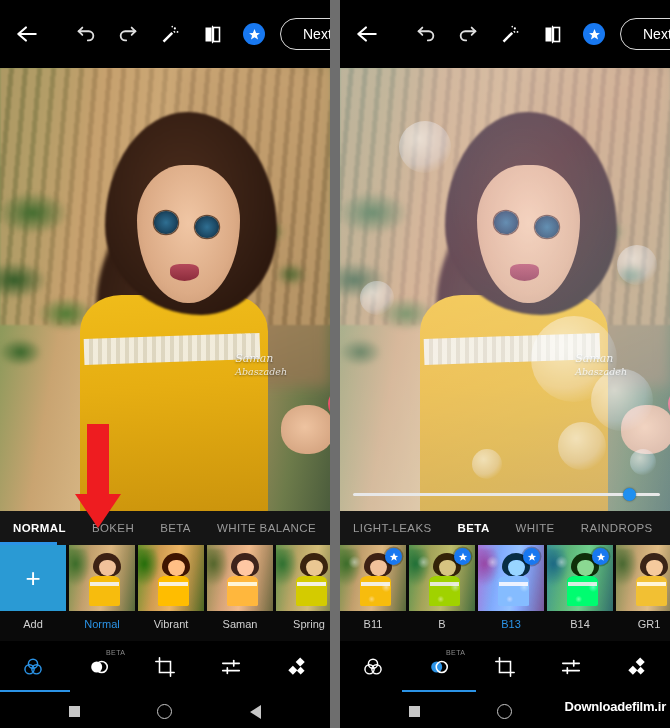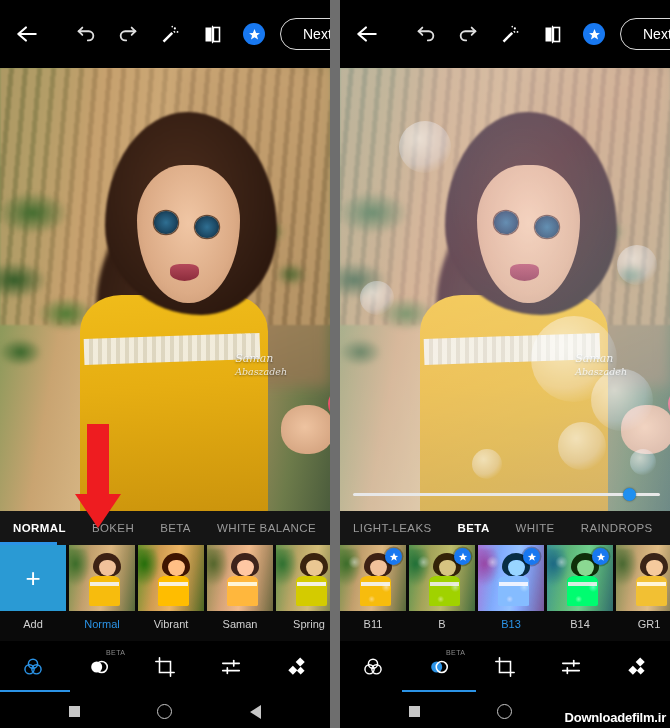--- a/index.html
+++ b/index.html
@@ -263,21 +263,21 @@
     height: 37px; width: 100%;
     background: #000;
     display:flex; align-items:center; justify-content: space-around;
     padding: 0 30px;
   }
   .nav-sq { width:11px; height:11px; background:#c7c7c7; }
   .nav-ci { width:15px; height:15px; border-radius:50%; border:1.7px solid #c7c7c7; }
   .nav-tr { width:0;height:0; border-top:7px solid transparent; border-bottom:7px solid transparent; border-right:11px solid #c7c7c7; }
 
   .site-wm {
-    position:absolute; right:4px; bottom:3px;
+    position:absolute; right:4px; bottom:14px;
     color:#fff; font-size:13px; font-weight:bold;
     text-shadow: 0 1px 2px #000;
     letter-spacing:-.2px;
   }
 
   
   .arrow { position:absolute; z-index:30; }
   .arrow .shaft { position:absolute; left:50%; transform:translateX(-50%); top:0; width:22px; background:#ee1c20; }
   .arrow .head {
     position:absolute; left:50%; transform:translateX(-50%); bottom:0;

